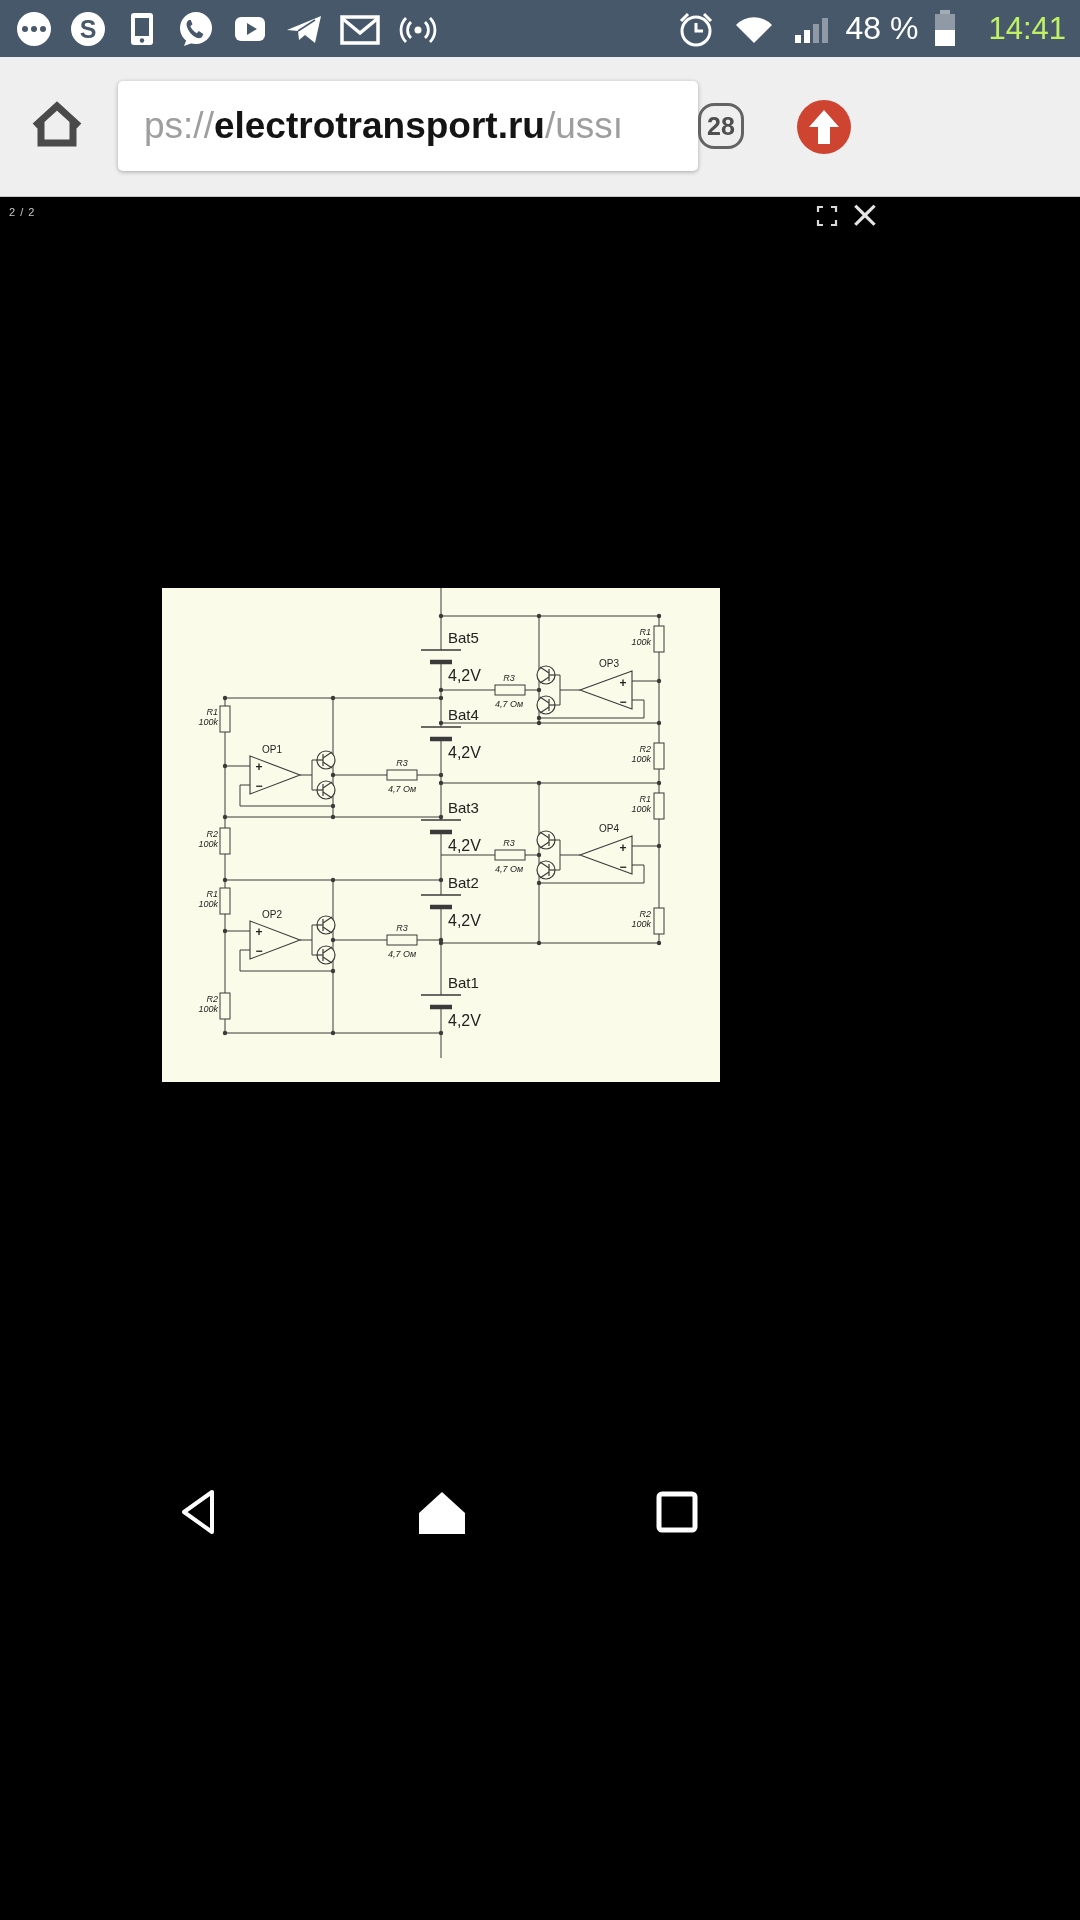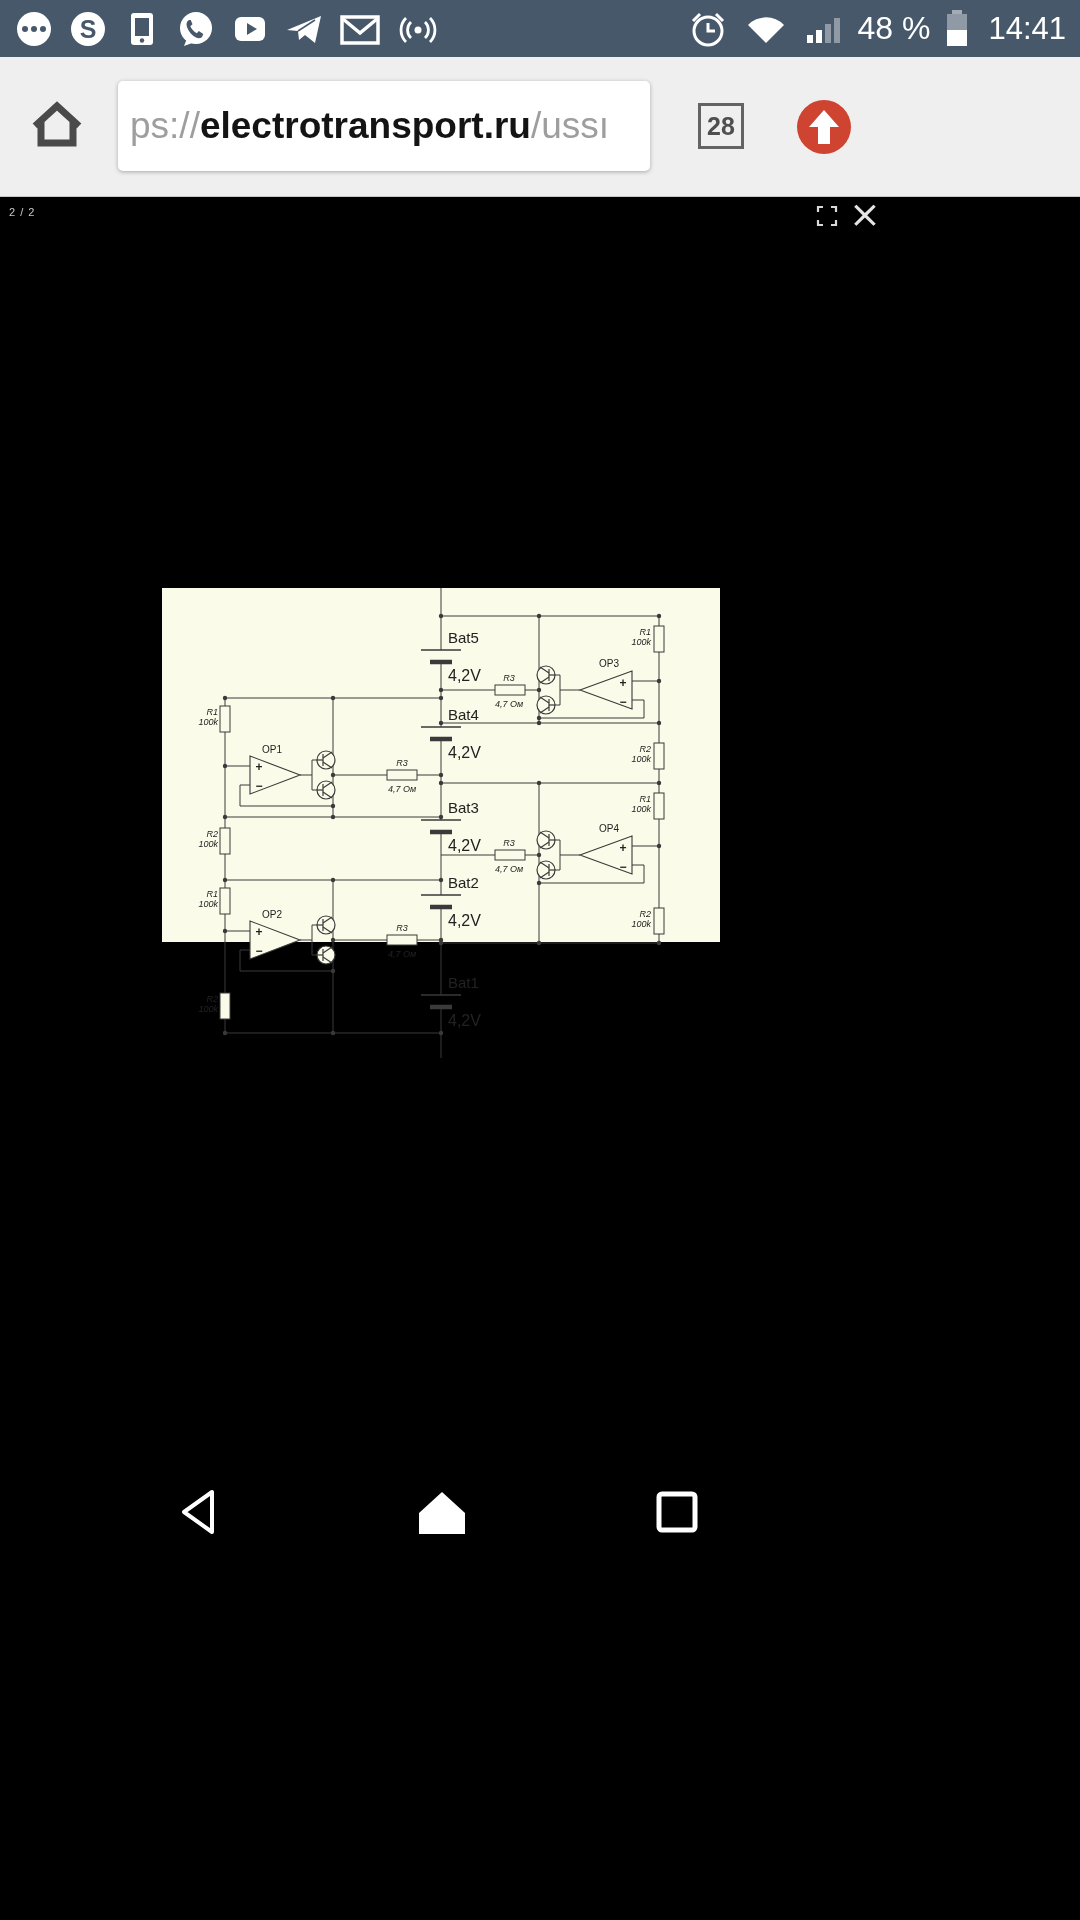--- a/index.html
+++ b/index.html
@@ -5,45 +5,45 @@
   *{margin:0;padding:0;box-sizing:border-box}
   html,body{background:#000}
   .screen{position:relative;width:1080px;height:1920px;background:#000;overflow:hidden;
           font-family:"Liberation Sans",sans-serif}
 
   
   .status-bar{position:absolute;top:0;left:0;width:1080px;height:57px;background:#47586b;
               display:flex;align-items:center;justify-content:space-between;padding:0 14px}
   .sb-group{display:flex;align-items:center;gap:14px}
   .sb-group svg{display:block}
-  .sb-time{color:#ffffff;font-size:31px;margin-left:4px}
+  .sb-time{color:#bef264;font-size:31px;margin-left:16px}
   .sb-batt-text{color:#fff;font-size:32px}
 
   
   .browser-bar{position:absolute;top:57px;left:0;width:1080px;height:140px;background:#efefef;
                border-bottom:1px solid #c6c6c6}
   .home-btn{position:absolute;left:28px;top:38px;width:58px;height:56px}
-  .url-field{position:absolute;left:118px;top:24px;width:532px;height:90px;background:#fff;
+  .url-field{position:absolute;left:118px;top:24px;width:580px;height:90px;background:#fff;
              border-radius:5px;box-shadow:0 1px 4px rgba(0,0,0,.3);display:flex;align-items:center;
-             padding-left:12px;font-size:37px;white-space:nowrap;overflow:hidden}
+             padding-left:26px;font-size:37px;white-space:nowrap;overflow:hidden}
   .url-prefix,.url-path{color:#9e9e9e}
   .url-host{color:#141414;font-weight:bold}
   .tabs-btn{position:absolute;left:698px;top:46px;width:46px;height:46px;border:3px solid #636363;
-            border-radius:0;color:#4f4f4f;font-size:25px;font-weight:bold;display:flex;
+            border-radius:16px;color:#4f4f4f;font-size:25px;font-weight:bold;display:flex;
             align-items:center;justify-content:center;background:transparent}
   .reload-btn{position:absolute;left:797px;top:43px;width:54px;height:54px;border-radius:50%;
               background:#cf4331;display:flex;align-items:center;justify-content:center;border:none}
 
   
   .viewer{position:absolute;top:198px;left:0;width:1080px;height:1258px;background:#000}
   .page-indicator{position:absolute;left:9px;top:8px;color:#c9c9c9;font-size:11px;letter-spacing:1px}
   .fullscreen-btn{position:absolute;left:814px;top:6px;width:26px;height:26px;background:none;border:none}
   .close-btn{position:absolute;left:849px;top:-6px;color:#e6e6e6;font-size:38px;background:none;border:none;
              font-family:"DejaVu Sans",sans-serif}
-  .schematic{position:absolute;left:162px;top:390px;width:558px;height:354px;background:#fbfbe9}
+  .schematic{position:absolute;left:162px;top:390px;width:558px;height:494px;background:#fbfbe9}
   .schematic svg text{font-family:"Liberation Sans",sans-serif;fill:#222}
   .t-bat{font-size:15px}
   .t-volt{font-size:16px}
   .t-res{font-size:9px;font-style:italic}
   .t-op{font-size:10px}
   .t-pm{font-size:12px;font-weight:bold}
 
   
   .nav-bar{position:absolute;top:1456px;left:0;width:1080px;height:464px;background:#000}
   .nav-btn{position:absolute;top:28px;width:56px;height:56px;background:none;border:none}

